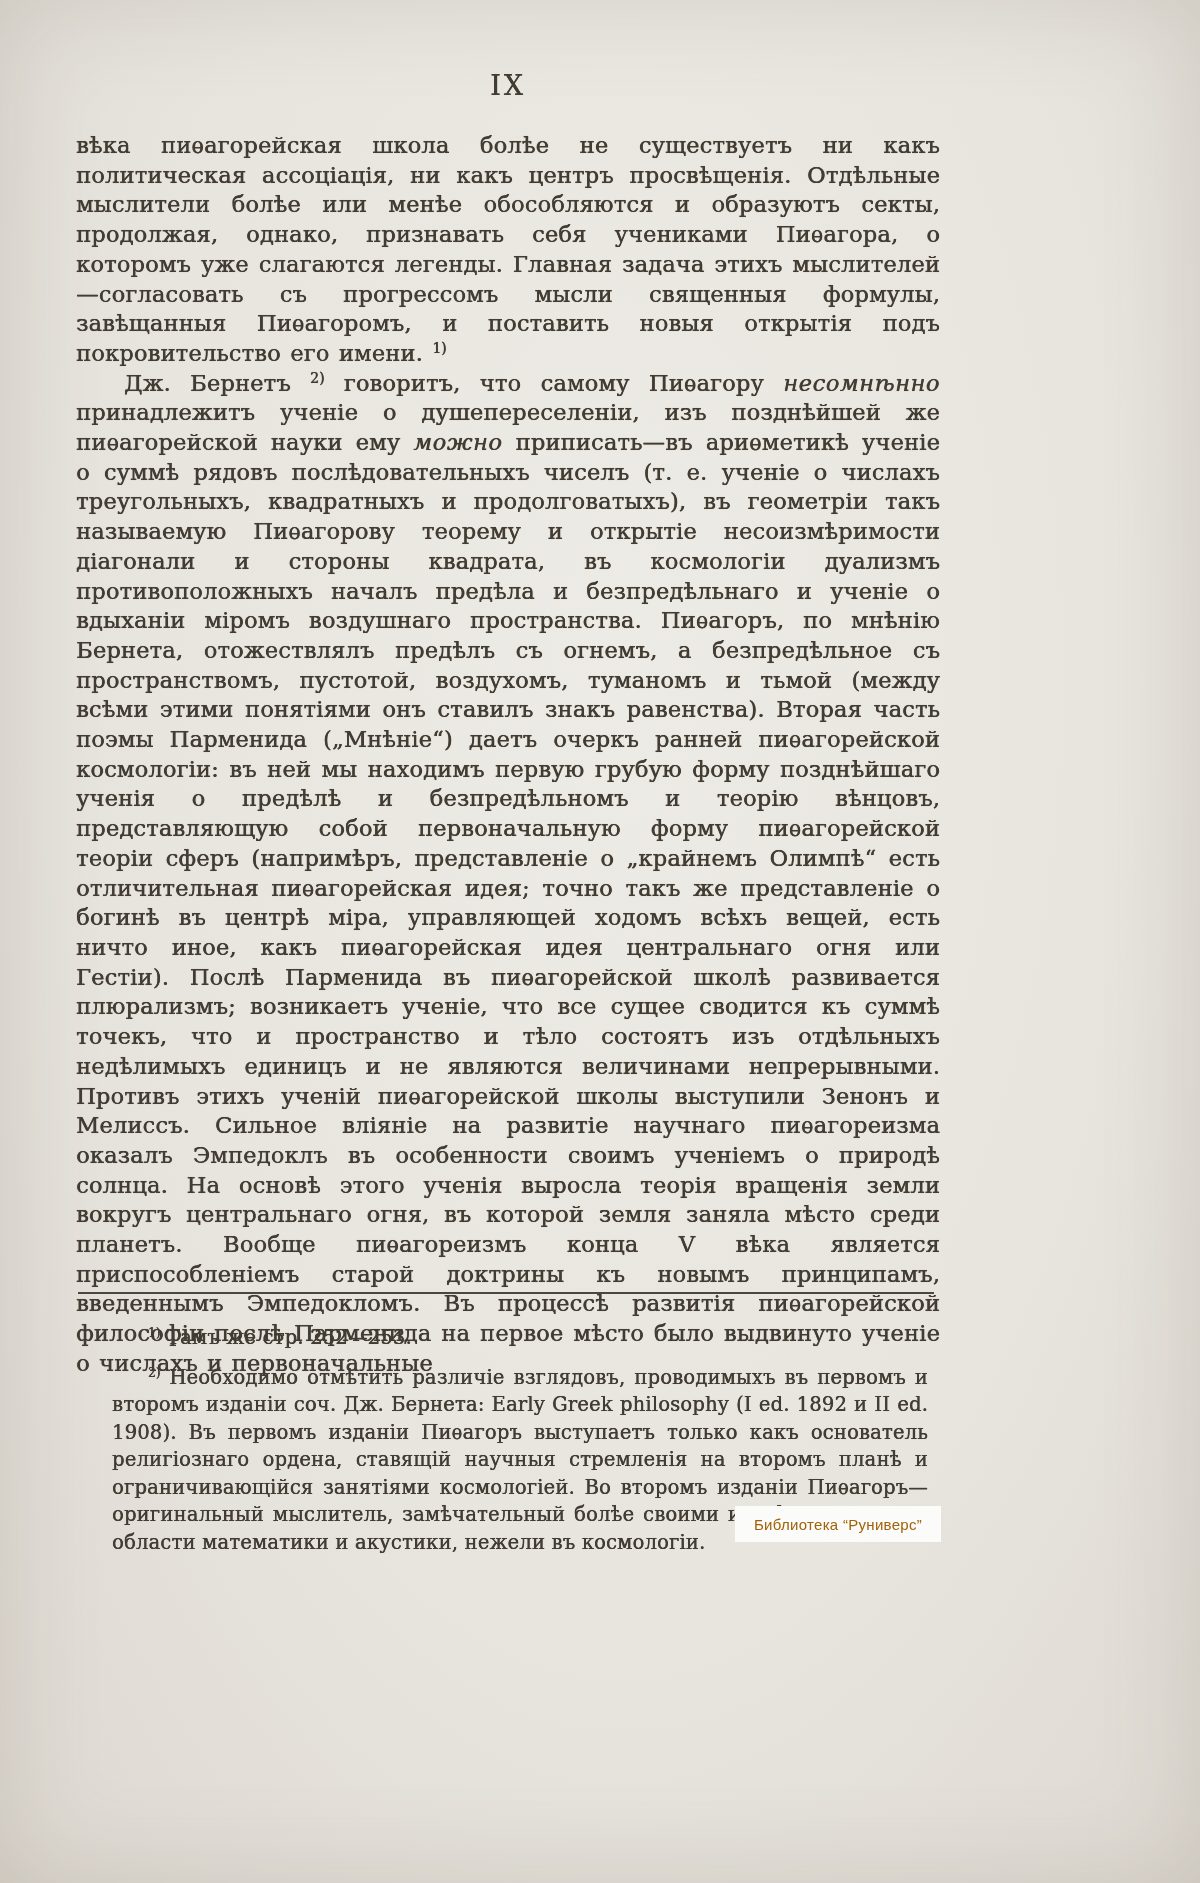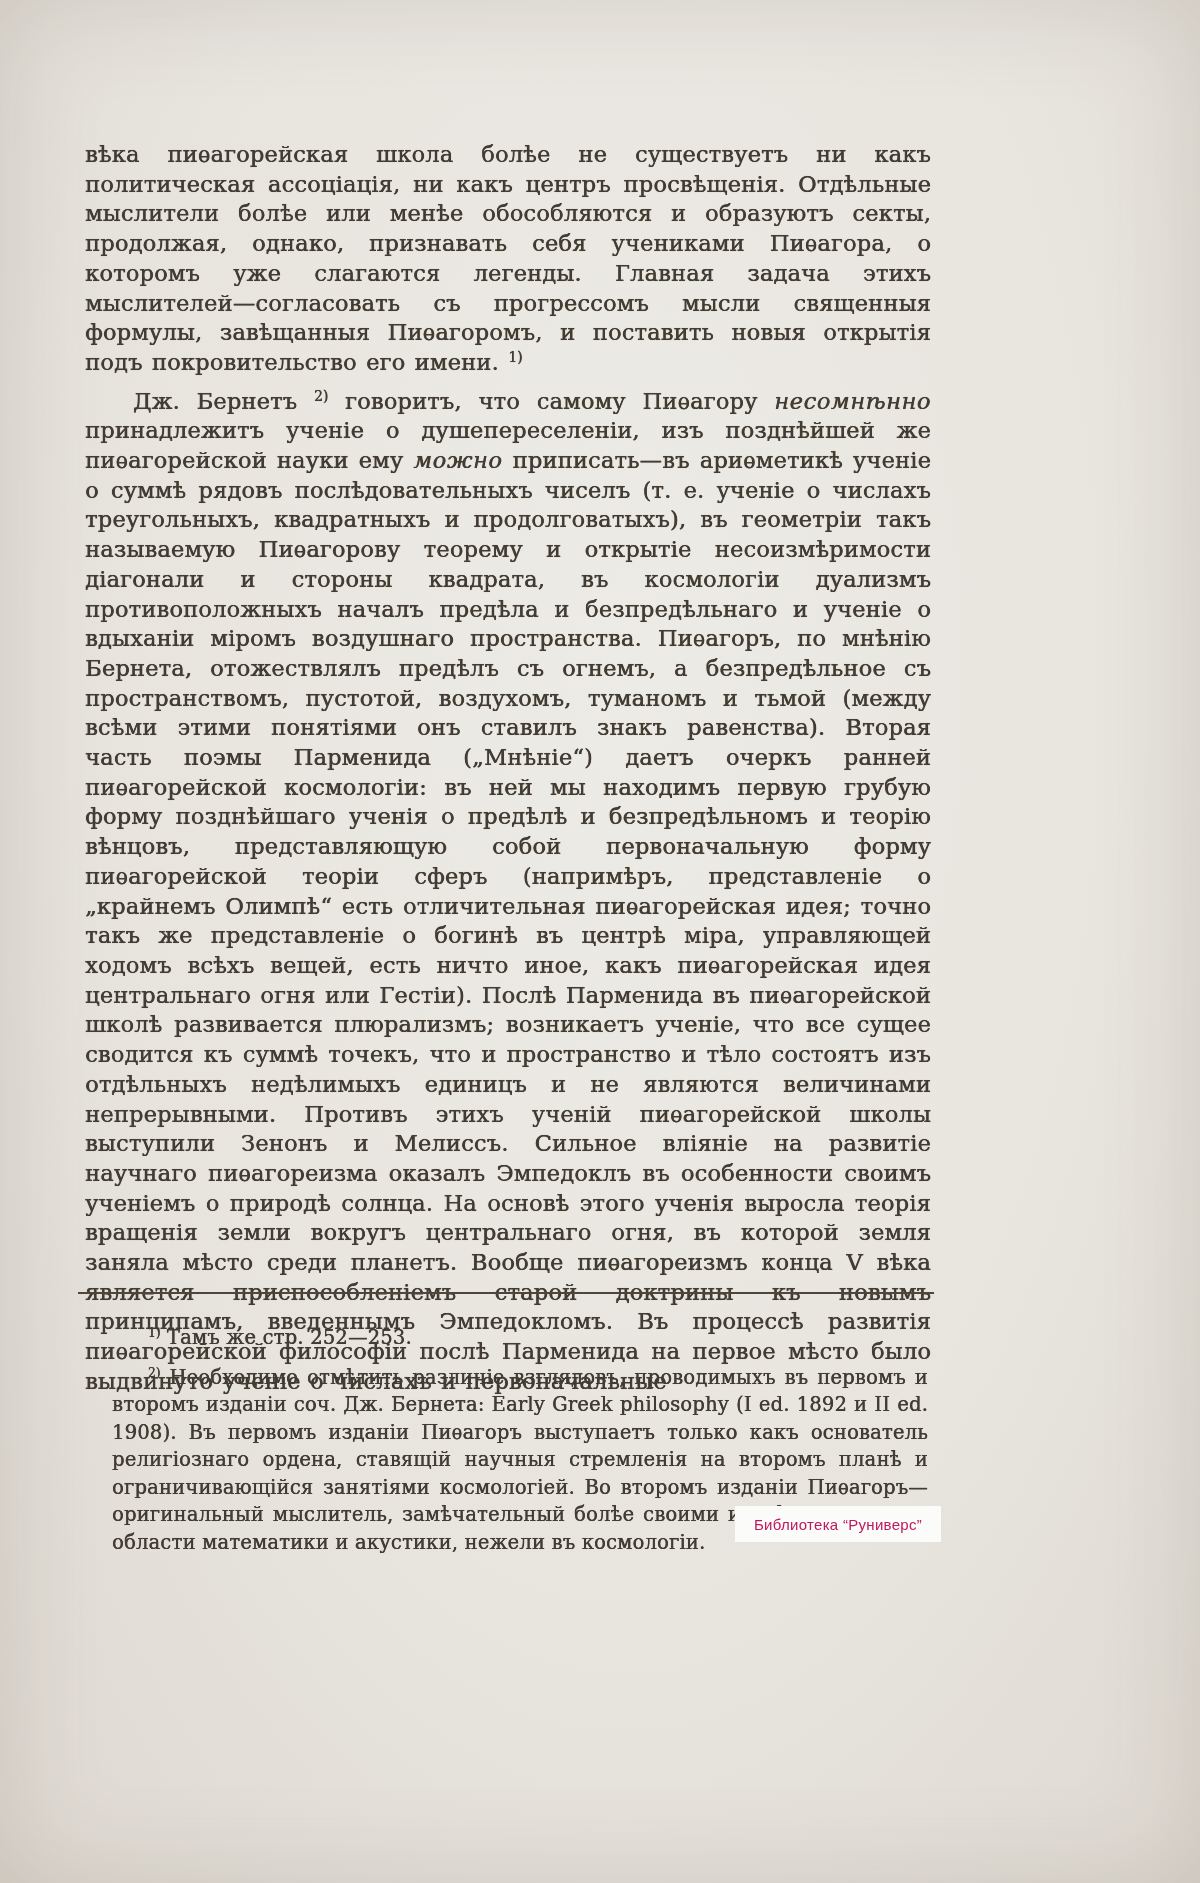--- a/index.html
+++ b/index.html
@@ -33,21 +33,21 @@
     top: 131px;
     left: 76px;
     width: 864px;
     font-size: 22.5px;
     line-height: 29.7px;
     text-align: justify;
     letter-spacing: 0.2px;
     word-spacing: 2px;
     text-shadow: 0.4px 0 0 currentColor, 0 0 0.8px rgba(66,60,51,0.45);
   }
-  .para { margin: 9px; text-indent: 48px; }
+  .para { margin: 0; text-indent: 48px; }
   .para.continuation { text-indent: 0; }
   .para em { font-style: italic; letter-spacing: 0.6px; }
   sup.fn-ref {
     font-size: 0.62em;
     vertical-align: super;
     line-height: 0;
     letter-spacing: 0;
   }
   .footnote-rule {
     position: absolute;
@@ -74,29 +74,30 @@
     top: 1506px;
     left: 735px;
     width: 206px;
     height: 36px;
     background: #fbfbfa;
     display: flex;
     align-items: center;
     justify-content: center;
     font-family: "Liberation Sans", sans-serif;
     font-size: 15px;
-    color: #be185d;
+    color: #a16207;
     letter-spacing: 0.3px;
   }
 </style>
 </head>
 <body>
 
 <div class="page">
 
+  <div class="page-number">IX</div>
 
   <div class="body-text">
     <p class="para continuation"><span>вѣка пиѳагорейская школа болѣе не существуетъ ни какъ политическая ассоціація, ни какъ центръ просвѣщенія. Отдѣльные мыслители болѣе или менѣе обособляются и образуютъ секты, продолжая, однако, признавать себя учениками Пиѳагора, о которомъ уже слагаются легенды. Главная задача этихъ мыслителей—согласовать съ прогрессомъ мысли священныя формулы, завѣщанныя Пиѳагоромъ, и поставить новыя открытія подъ покровительство его имени. </span><sup class="fn-ref">1)</sup></p>
 
     <p class="para"><span>Дж. Бернетъ </span><sup class="fn-ref">2)</sup><span> говоритъ, что самому Пиѳагору </span><em>несомнѣнно</em><span> принадлежитъ ученіе о душепереселеніи, изъ позднѣйшей же пиѳагорейской науки ему </span><em>можно</em><span> приписать—въ ариѳметикѣ ученіе о суммѣ рядовъ послѣдовательныхъ чиселъ (т. е. ученіе о числахъ треугольныхъ, квадратныхъ и продолговатыхъ), въ геометріи такъ называемую Пиѳагорову теорему и открытіе несоизмѣримости діагонали и стороны квадрата, въ космологіи дуализмъ противоположныхъ началъ предѣла и безпредѣльнаго и ученіе о вдыханіи міромъ воздушнаго пространства. Пиѳагоръ, по мнѣнію Бернета, отожествлялъ предѣлъ съ огнемъ, а безпредѣльное съ пространствомъ, пустотой, воздухомъ, туманомъ и тьмой (между всѣми этими понятіями онъ ставилъ знакъ равенства). Вторая часть поэмы Парменида („Мнѣніе“) даетъ очеркъ ранней пиѳагорейской космологіи: въ ней мы находимъ первую грубую форму позднѣйшаго ученія о предѣлѣ и безпредѣльномъ и теорію вѣнцовъ, представляющую собой первоначальную форму пиѳагорейской теоріи сферъ (напримѣръ, представленіе о „крайнемъ Олимпѣ“ есть отличительная пиѳагорейская идея; точно такъ же представленіе о богинѣ въ центрѣ міра, управляющей ходомъ всѣхъ вещей, есть ничто иное, какъ пиѳагорейская идея центральнаго огня или Гестіи). Послѣ Парменида въ пиѳагорейской школѣ развивается плюрализмъ; возникаетъ ученіе, что все сущее сводится къ суммѣ точекъ, что и пространство и тѣло состоятъ изъ отдѣльныхъ недѣлимыхъ единицъ и не являются величинами непрерывными. Противъ этихъ ученій пиѳагорейской школы выступили Зенонъ и Мелиссъ. Сильное вліяніе на развитіе научнаго пиѳагореизма оказалъ Эмпедоклъ въ особенности своимъ ученіемъ о природѣ солнца. На основѣ этого ученія выросла теорія вращенія земли вокругъ центральнаго огня, въ которой земля заняла мѣсто среди планетъ. Вообще пиѳагореизмъ конца V вѣка является приспособленіемъ старой доктрины къ новымъ принципамъ, введеннымъ Эмпедокломъ. Въ процессѣ развитія пиѳагорейской философіи послѣ Парменида на первое мѣсто было выдвинуто ученіе о числахъ и первоначальные</span></p>
   </div>
 
   <div class="footnote-rule"></div>
 
   <div class="footnotes">

